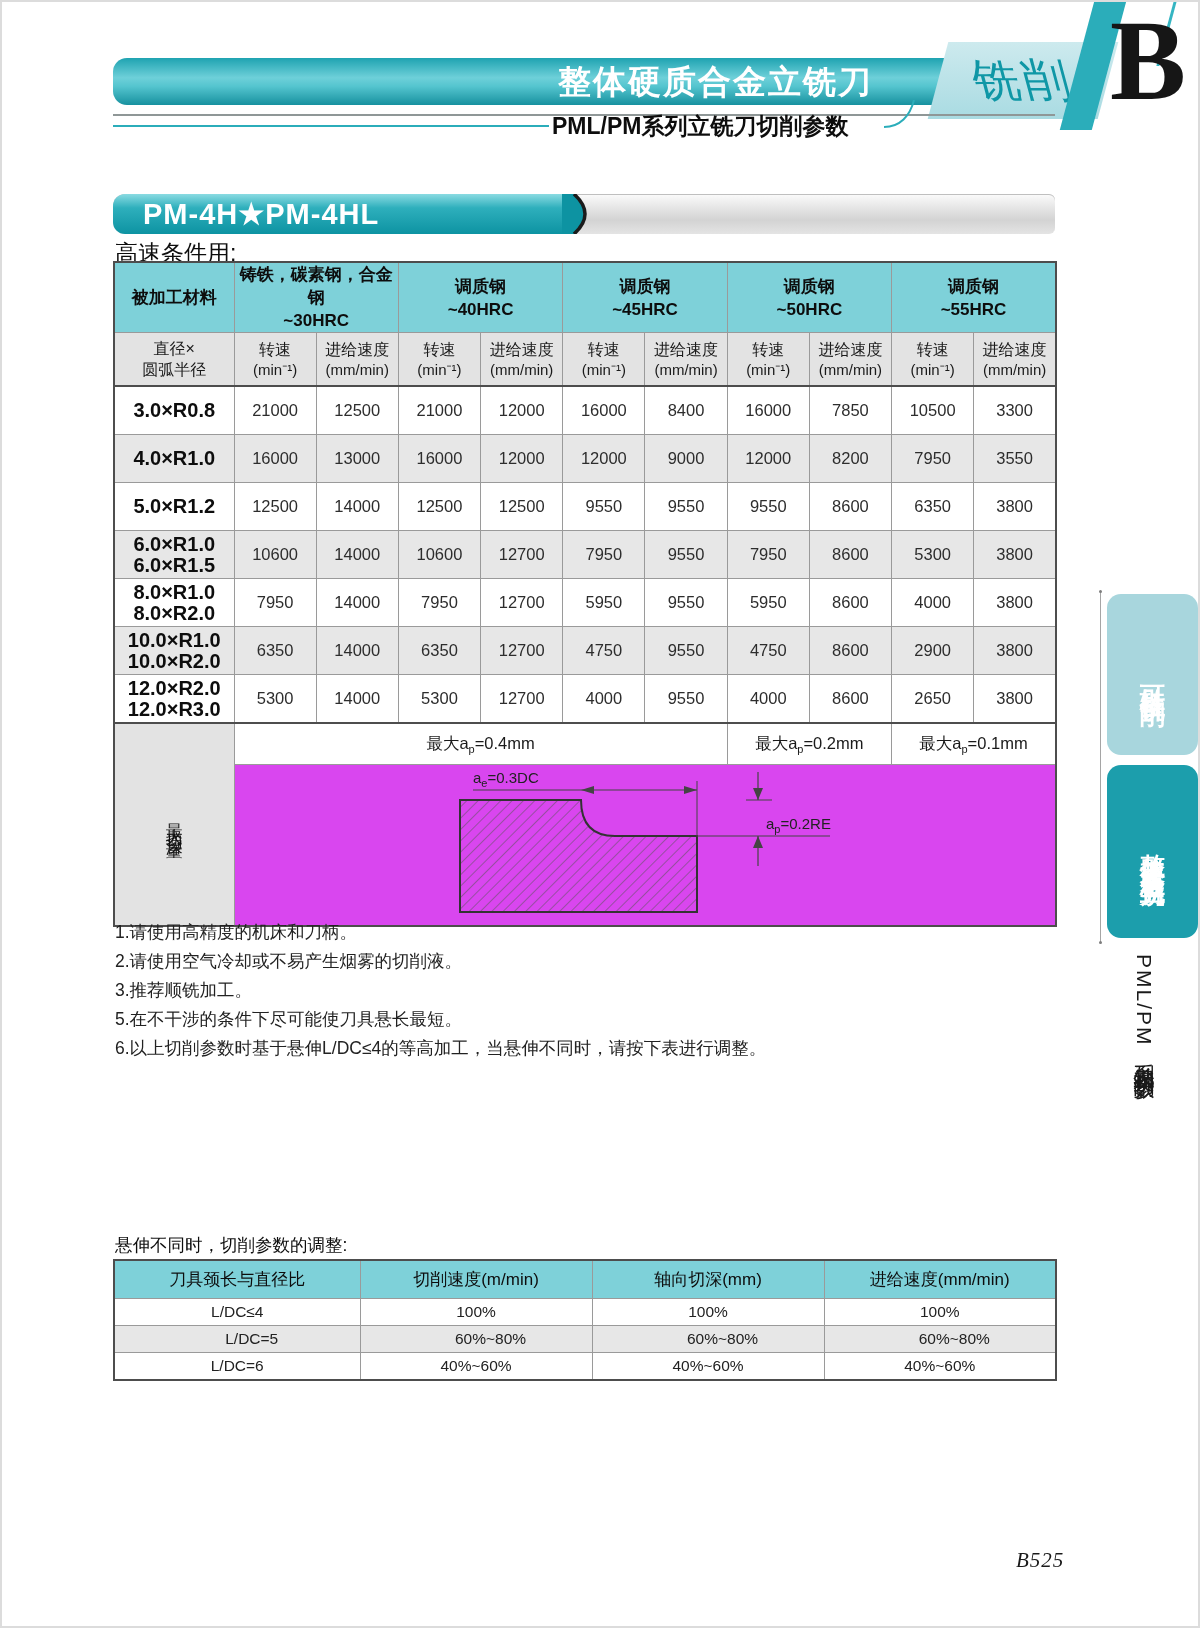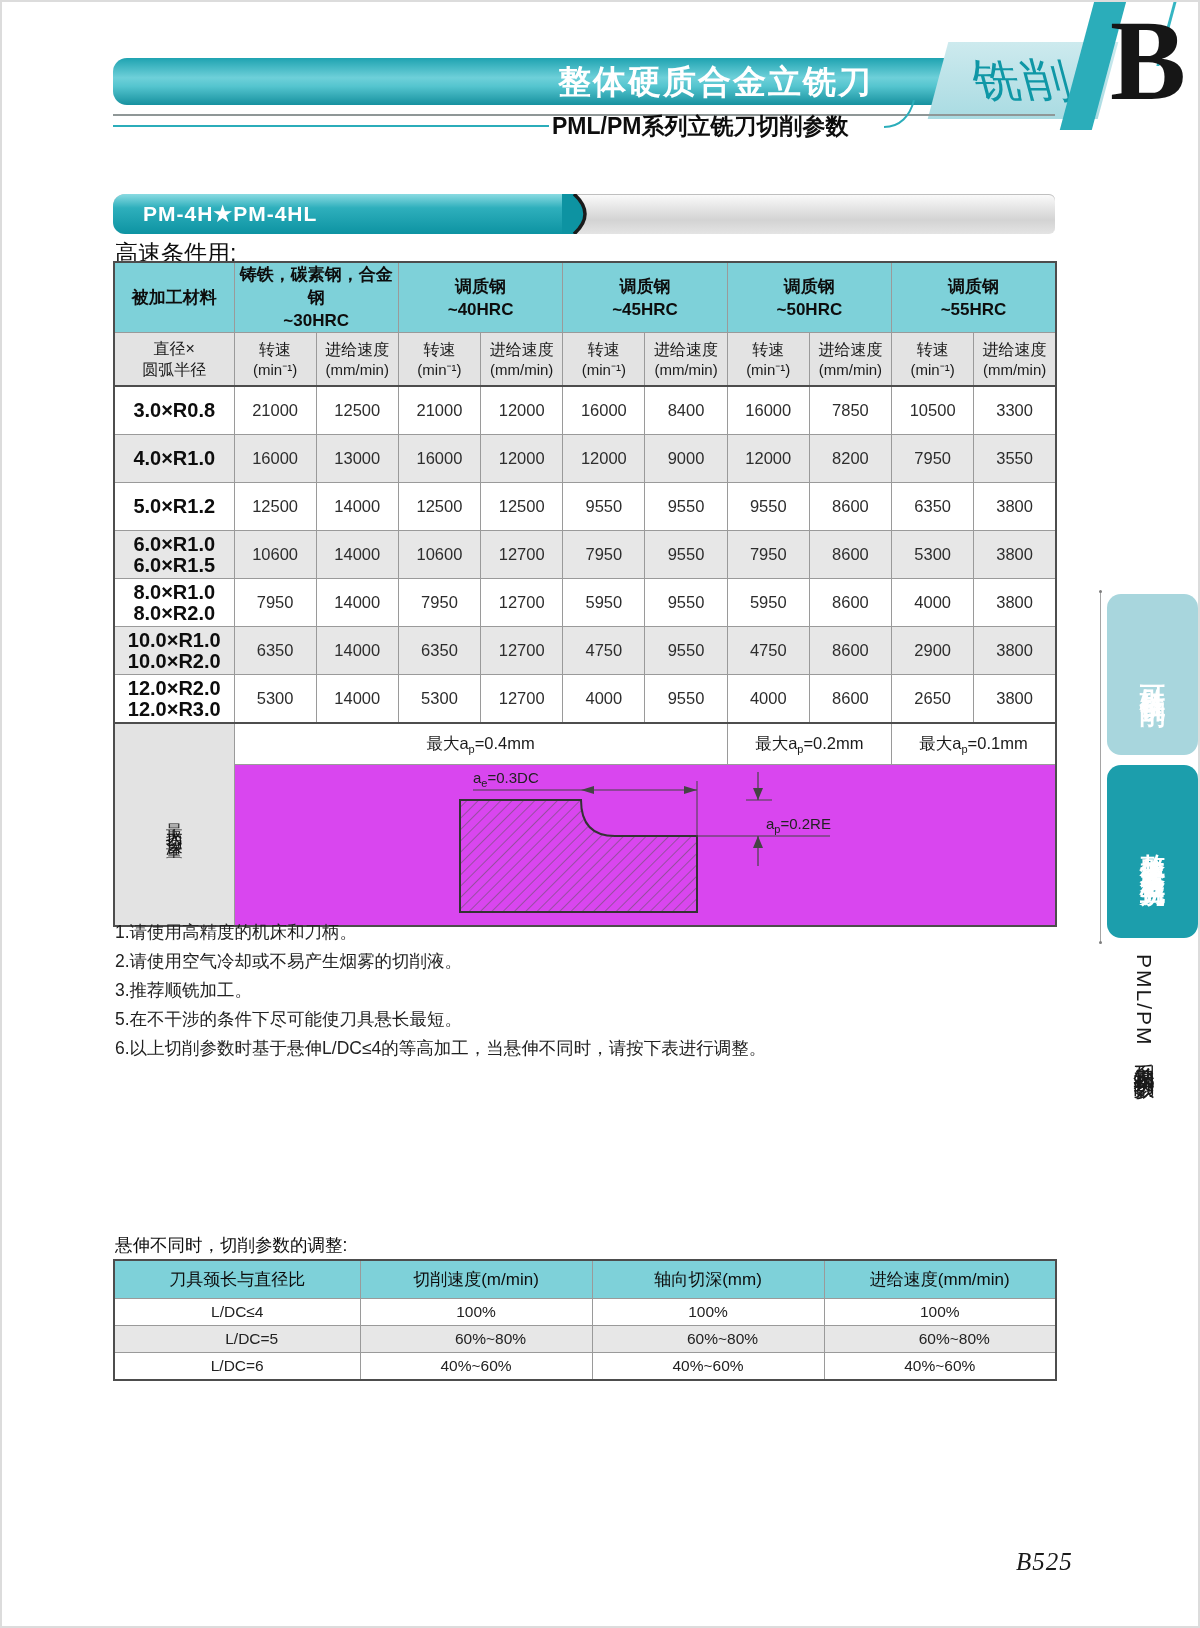--- a/index.html
+++ b/index.html
@@ -52,21 +52,21 @@
     background:linear-gradient(180deg,#fbfbfb 0%,#d3d3d3 65%,#e4e4e4 100%);
     box-shadow:inset 0 1px 0 #bfbfbf;
   }
   .series-teal{
     position:absolute;left:0;top:0;width:450px;height:40px;border-radius:12px 0 0 12px;
     background:linear-gradient(180deg,#8adbe2 0%,#2eafbc 35%,#0d93a2 100%);
   }
   .series-curl{position:absolute;left:449px;top:0;}
   .series-title{
     position:absolute;left:30px;top:0;height:40px;line-height:40px;
-    color:#fff;font-weight:bold;font-size:21px;letter-spacing:1px;
+    color:#fff;font-weight:bold;font-size:29px;letter-spacing:1px;
   }
   .cond-label{position:absolute;left:113px;top:236px;font-size:23px;color:#0d0d0d;}
   
   table.main{
     position:absolute;left:111px;top:259px;width:942px;border-collapse:collapse;table-layout:fixed;
     border:2px solid #4d4d4d;font-family:"Liberation Sans",sans-serif;
   }
   table.main th,table.main td{border:1px solid #9a9a9a;text-align:center;vertical-align:middle;padding:0;}
   table.main tr.head1 th{background:var(--header-teal);height:50px;font-weight:bold;font-size:17px;color:#0d0d0d;}
   table.main tr.head1 .grp div{line-height:23px;}
@@ -110,21 +110,21 @@
   .sideline{position:absolute;left:1098px;top:590px;width:1px;height:350px;background:#a5a5a5;}
   .sideline::before,.sideline::after{content:"";position:absolute;left:-1px;width:3px;height:3px;background:#7d7d7d;border-radius:50%;}
   .sideline::before{top:-2px;}
   .sideline::after{bottom:-2px;}
   .side-caption{
     position:absolute;left:1128px;top:952px;writing-mode:vertical-rl;text-orientation:mixed;
     font-size:21px;color:#1a1a1a;letter-spacing:2px;white-space:nowrap;
   }
   .pagenum{
     position:absolute;left:1014px;top:1546px;font-family:"Liberation Serif",serif;
-    font-style:italic;font-size:25px;color:#1a1a1a;letter-spacing:1px;
+    font-style:italic;font-size:21px;color:#1a1a1a;letter-spacing:1px;
   }
 </style>
 </head>
 <body>
 
 <div class="page">
 
   <div class="banner">
     <div class="banner-title">整体硬质合金立铣刀</div>
   </div>

